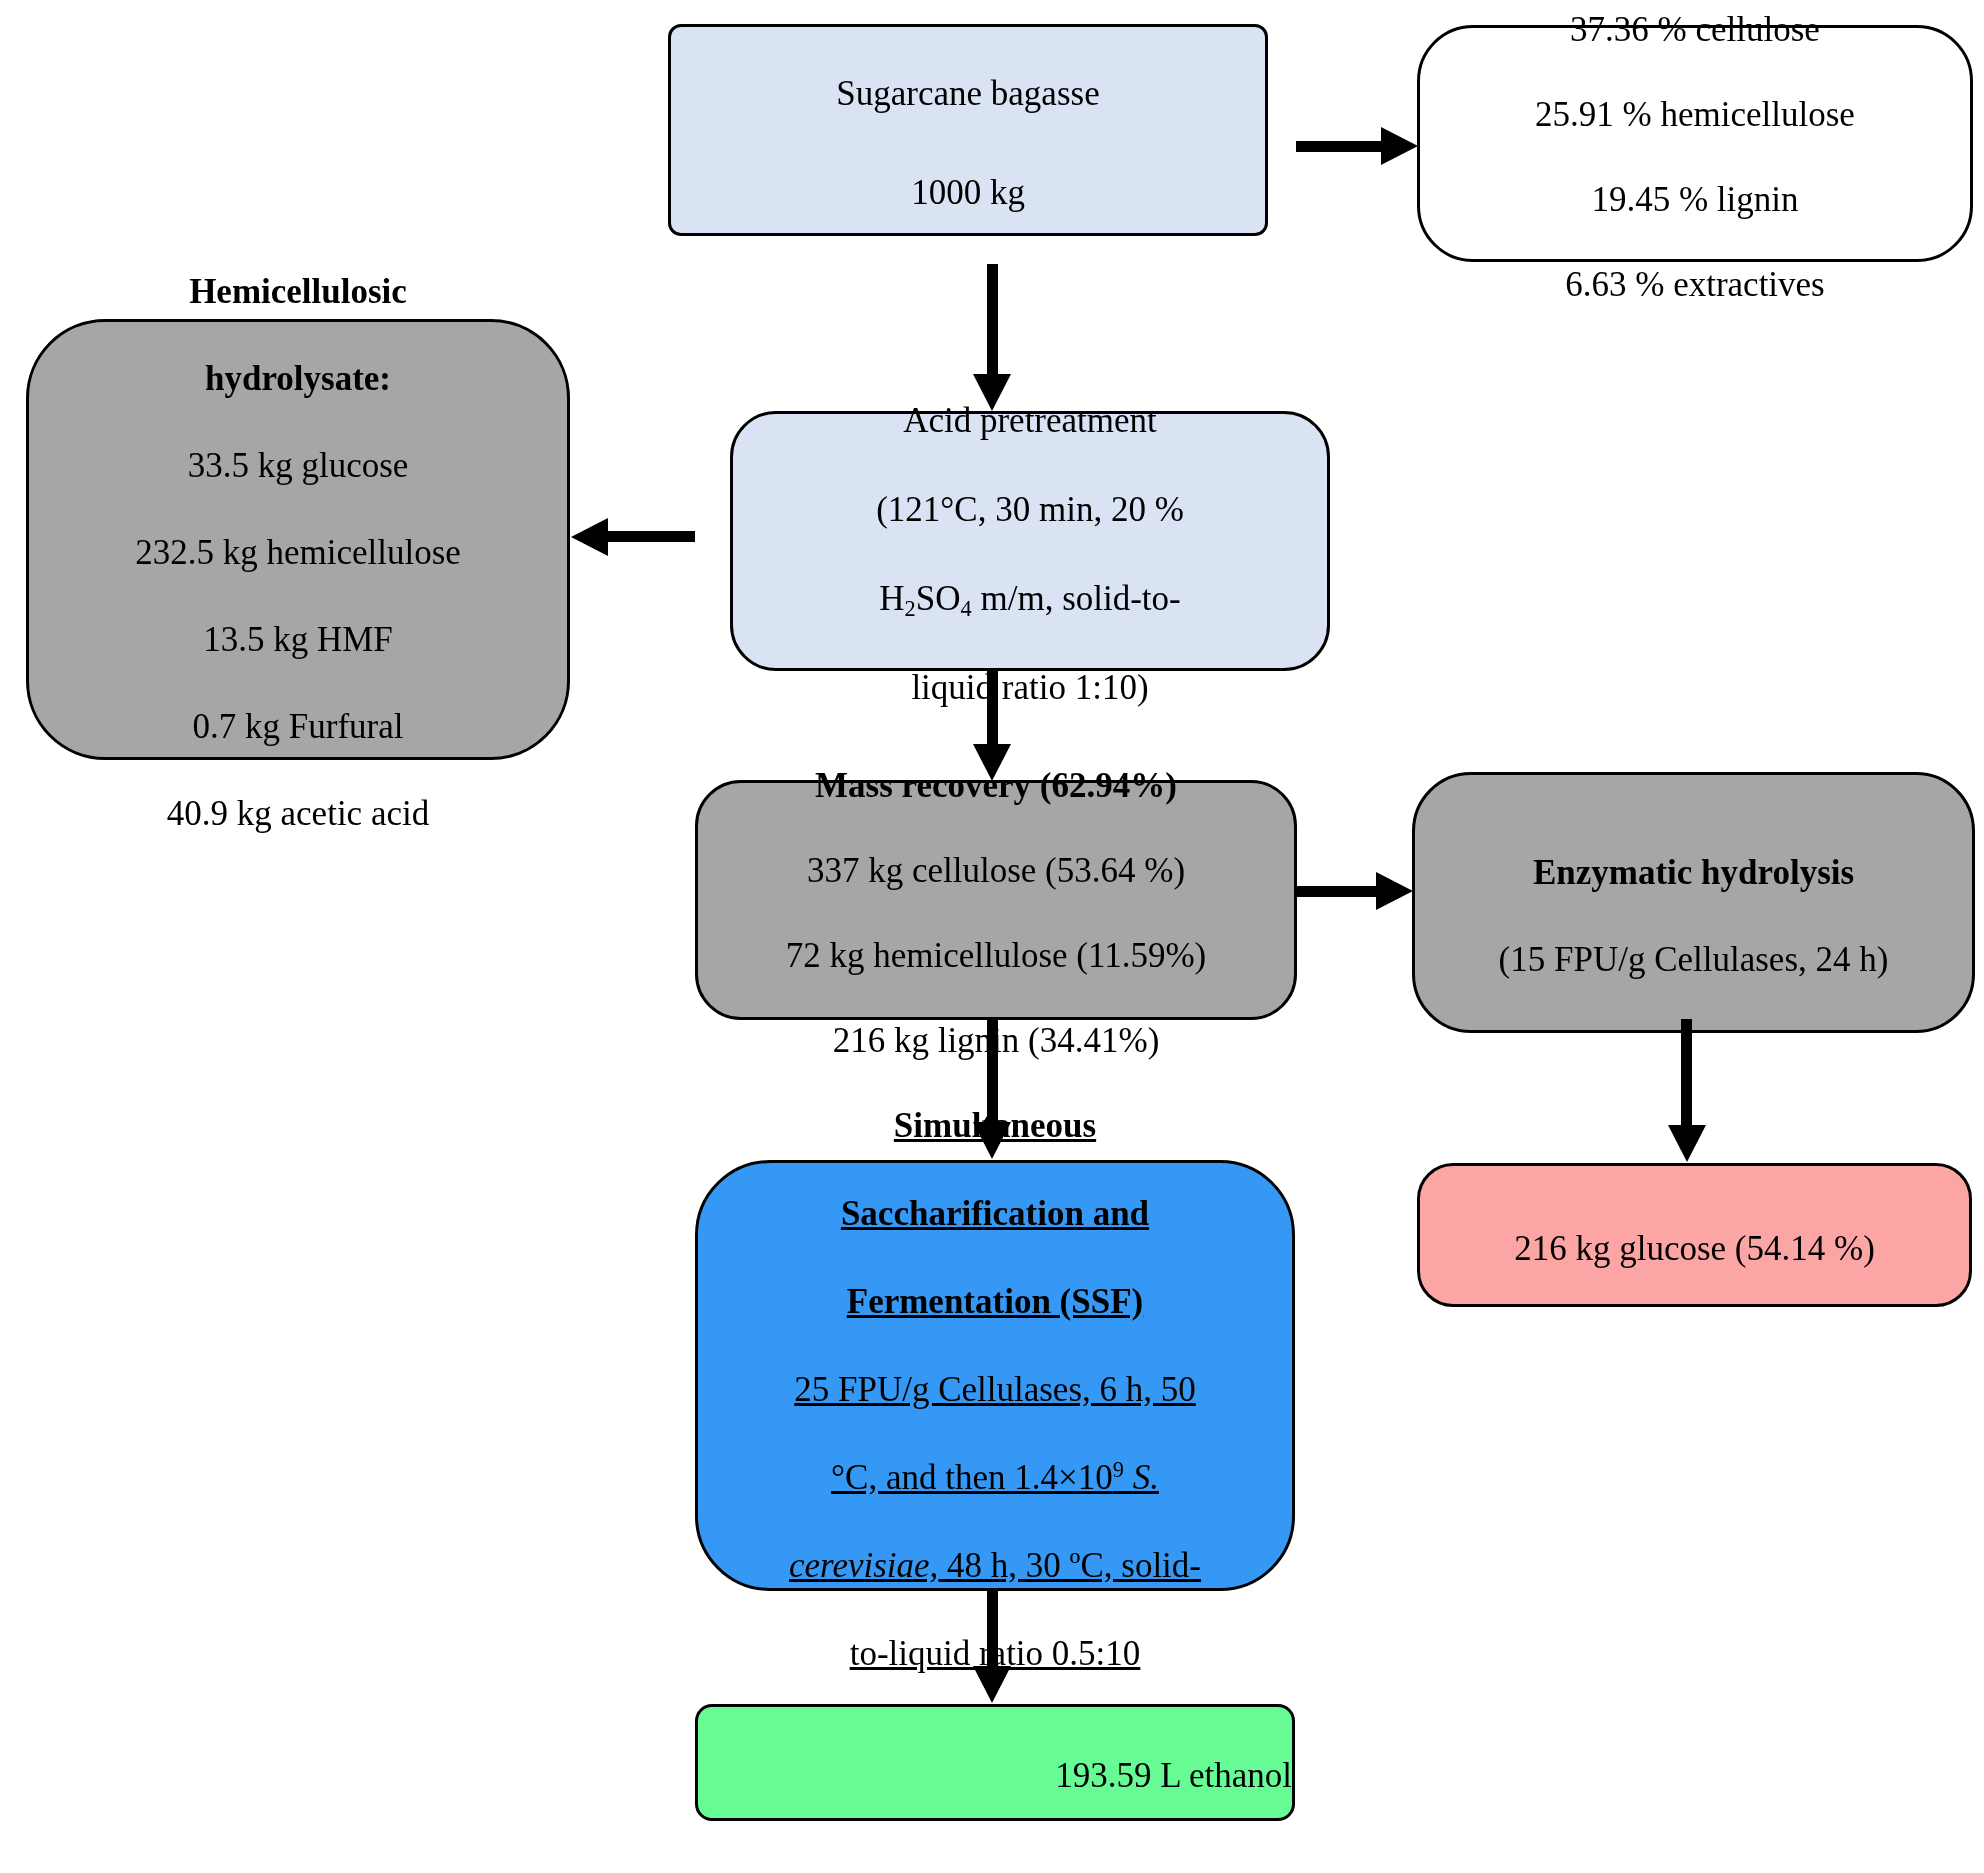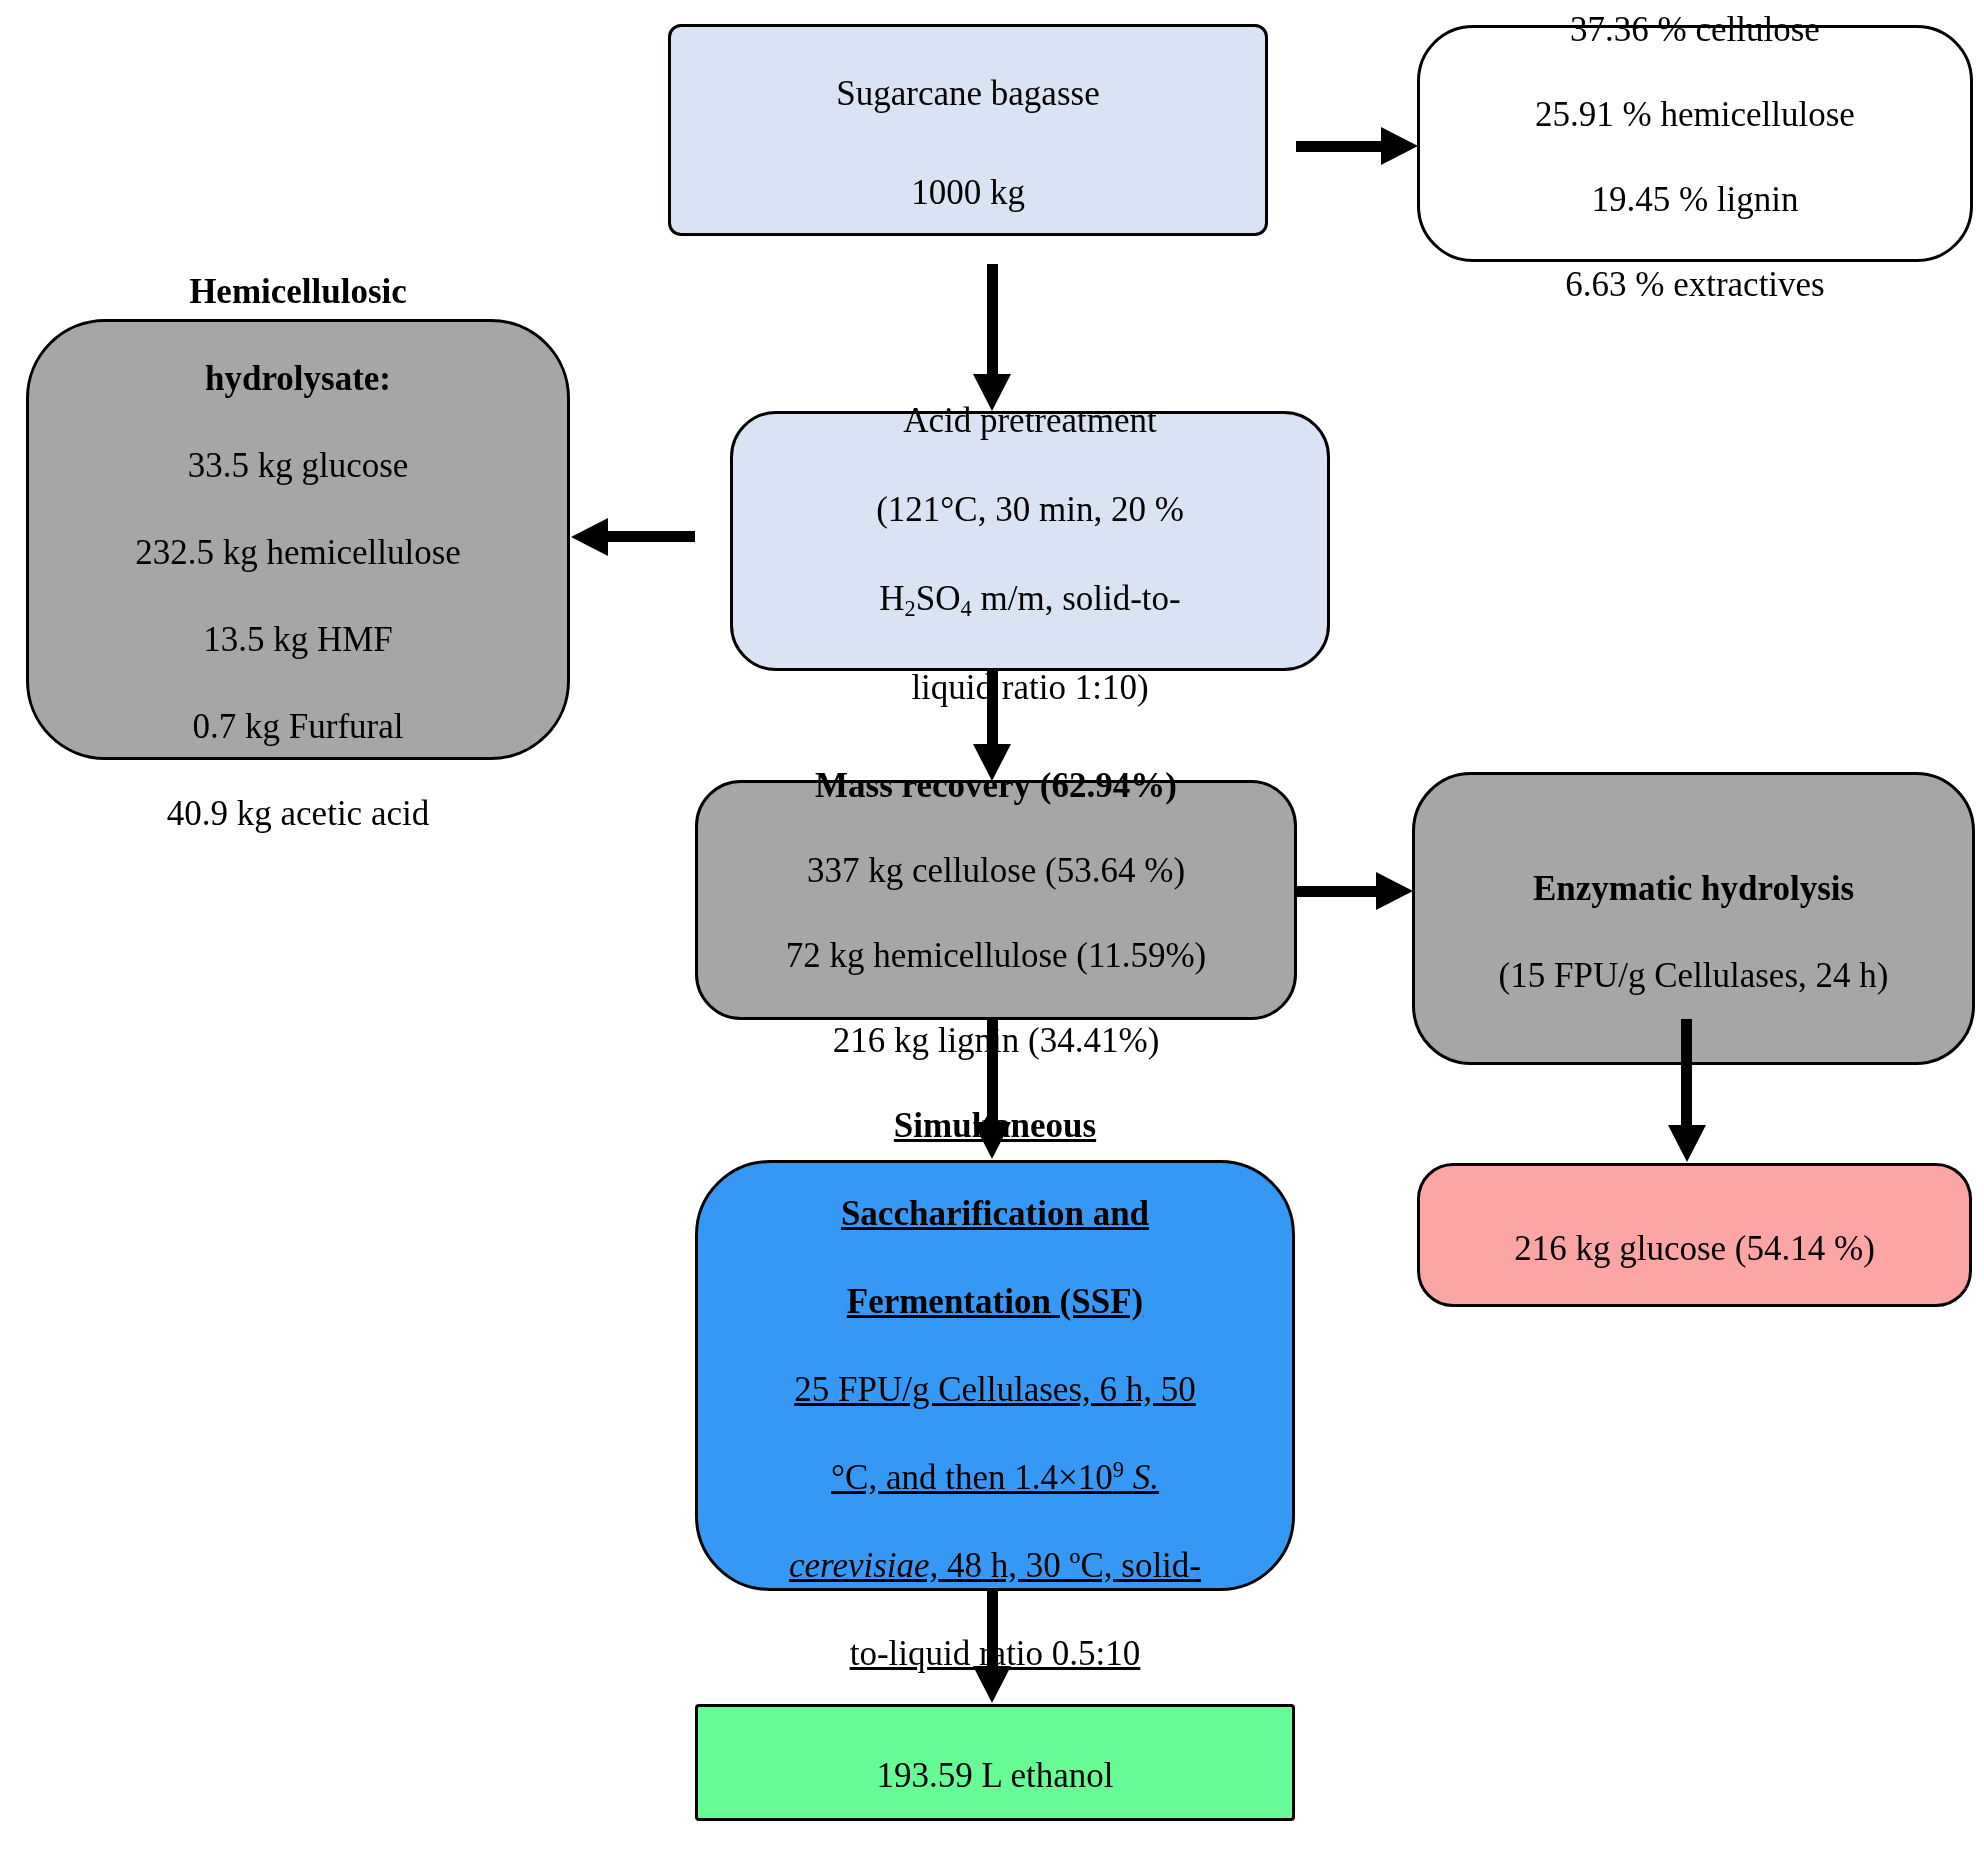--- a/index.html
+++ b/index.html
@@ -12,24 +12,24 @@
   .italic{font-style:italic;}
   sub,sup{font-size:64%;line-height:0;}
   sub{vertical-align:-0.25em;}
   sup{vertical-align:0.55em;}
 
   .box-bagasse{left:668px;top:24px;width:600px;height:212px;background:#DAE3F3;border-radius:13px;line-height:72px;}
   .box-composition{left:1417px;top:25px;width:556px;height:237px;background:#FFFFFF;border-radius:56px;line-height:58px;}
   .box-hemi{left:26px;top:319px;width:544px;height:441px;background:#A6A6A6;border-radius:79px;line-height:60px;}
   .box-acid{left:730px;top:411px;width:600px;height:260px;background:#DAE3F3;border-radius:46px;line-height:62px;}
   .box-mass{left:695px;top:780px;width:602px;height:240px;background:#A6A6A6;border-radius:46px;line-height:58px;}
-  .box-enzymatic{left:1412px;top:772px;width:563px;height:293px;background:#A6A6A6;border-radius:59px;line-height:60px;}
+  .box-enzymatic{left:1412px;top:772px;width:563px;height:261px;background:#A6A6A6;border-radius:59px;line-height:60px;}
   .box-glucose{left:1417px;top:1163px;width:555px;height:144px;background:#fca5a5;border-radius:36px;}
   .box-ssf{left:695px;top:1160px;width:600px;height:431px;background:#3598F5;border-radius:75px;line-height:61px;text-decoration:underline;}
-  .box-ethanol{left:695px;top:1704px;width:600px;height:117px;background:#66FB94;border-radius:4px;}
+  .box-ethanol{left:695px;top:1704px;width:600px;height:117px;background:#66FB94;border-radius:17px;align-items:flex-end;}
 
   .aline{position:absolute;background:#000;}
   .ahead{position:absolute;width:0;height:0;}
   .head-right{border-top:19px solid transparent;border-bottom:19px solid transparent;border-left:37px solid #000;}
   .head-left{border-top:19px solid transparent;border-bottom:19px solid transparent;border-right:37px solid #000;}
   .head-down{border-left:19px solid transparent;border-right:19px solid transparent;border-top:37px solid #000;}
 </style>
 </head>
 <body>
 

